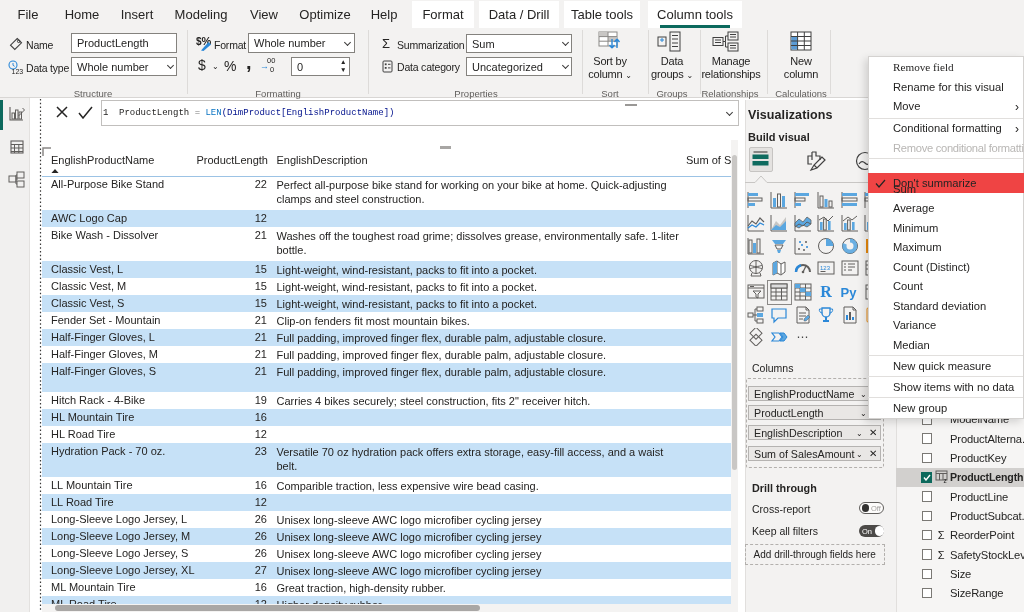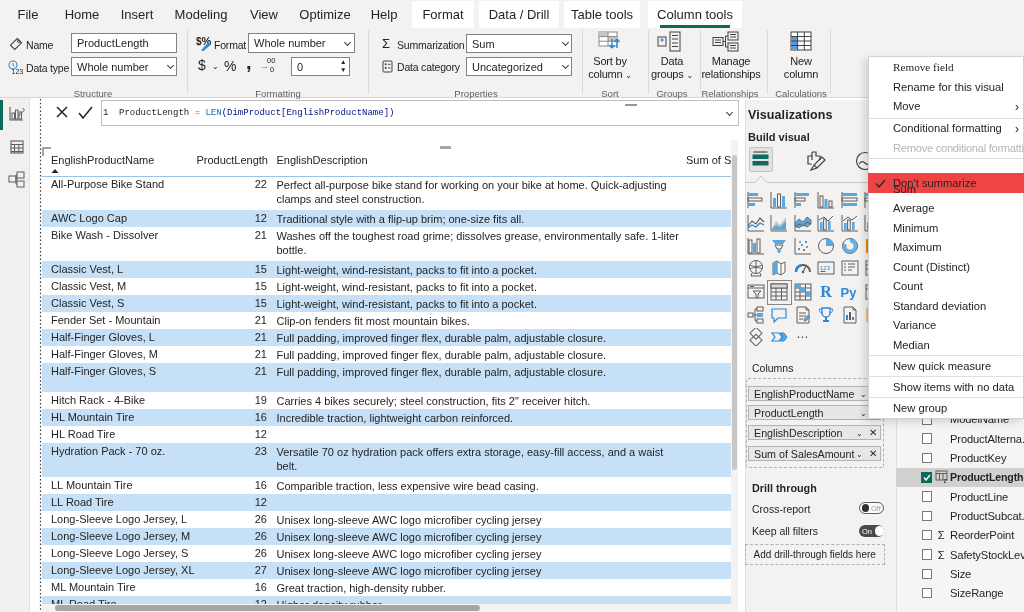--- a/index.html
+++ b/index.html
@@ -212,21 +212,20 @@
 
   <div id="rows" class="abs" style="left:42px;top:176px;width:689px;">
       <div class="row " style="height:34px;">
     <div class="c1 rt">All-Purpose Bike Stand</div>
     <div class="c2 rt">22</div>
     <div class="c3 rt">Perfect all-purpose bike stand for working on your bike at home. Quick-adjusting<br>clamps and steel construction.</div>
   </div>
       <div class="row blue" style="height:17px;">
     <div class="c1 rt">AWC Logo Cap</div>
     <div class="c2 rt">12</div>
-    <div class="c3 rt">Traditional style with a flip-up brim; one-size fits all.</div>
   </div>
       <div class="row " style="height:34px;">
     <div class="c1 rt">Bike Wash - Dissolver</div>
     <div class="c2 rt">21</div>
     <div class="c3 rt">Washes off the toughest road grime; dissolves grease, environmentally safe. 1-liter<br>bottle.</div>
   </div>
       <div class="row blue" style="height:17px;">
     <div class="c1 rt">Classic Vest, L</div>
     <div class="c2 rt">15</div>
     <div class="c3 rt">Light-weight, wind-resistant, packs to fit into a pocket.</div>
@@ -262,21 +261,20 @@
     <div class="c3 rt">Full padding, improved finger flex, durable palm, adjustable closure.</div>
   </div>
       <div class="row " style="height:17px;">
     <div class="c1 rt">Hitch Rack - 4-Bike</div>
     <div class="c2 rt">19</div>
     <div class="c3 rt">Carries 4 bikes securely; steel construction, fits 2" receiver hitch.</div>
   </div>
       <div class="row blue" style="height:17px;">
     <div class="c1 rt">HL Mountain Tire</div>
     <div class="c2 rt">16</div>
-    <div class="c3 rt">Incredible traction, lightweight carbon reinforced.</div>
   </div>
       <div class="row " style="height:17px;">
     <div class="c1 rt">HL Road Tire</div>
     <div class="c2 rt">12</div>
   </div>
       <div class="row blue" style="height:34px;">
     <div class="c1 rt">Hydration Pack - 70 oz.</div>
     <div class="c2 rt">23</div>
     <div class="c3 rt">Versatile 70 oz hydration pack offers extra storage, easy-fill access, and a waist<br>belt.</div>
   </div>

